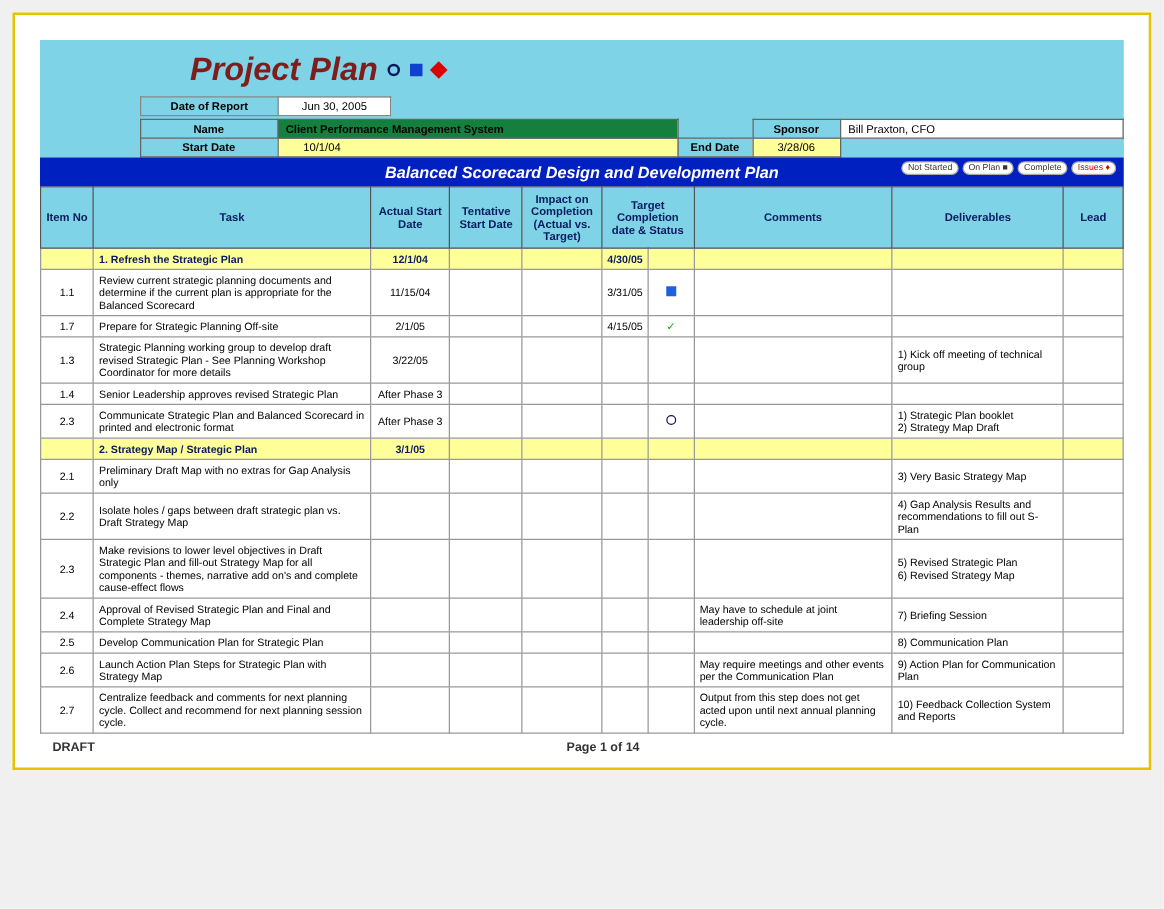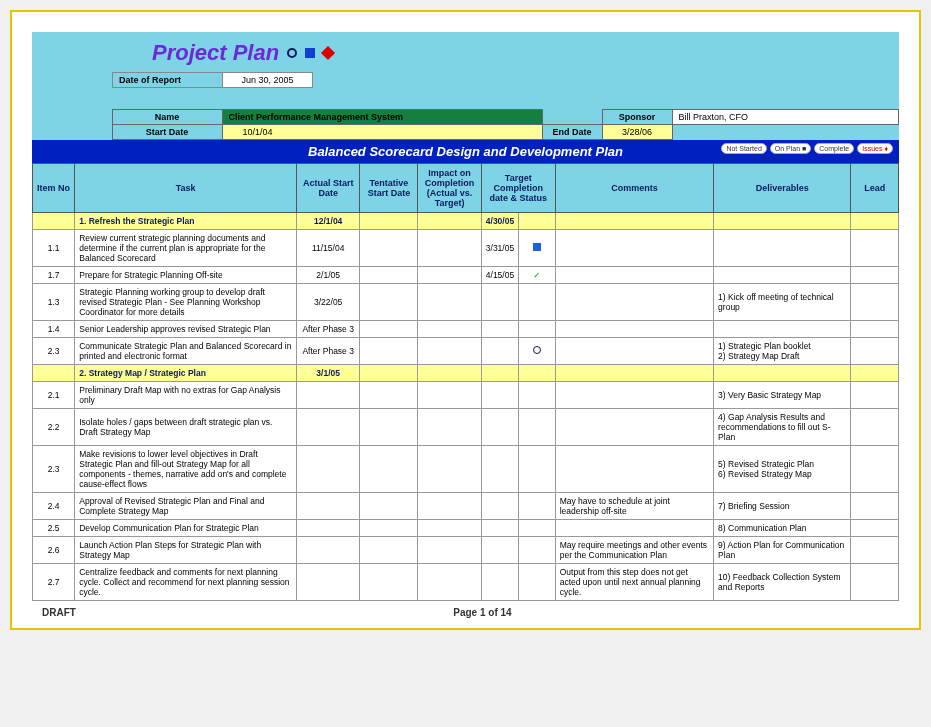--- a/index.html
+++ b/index.html
@@ -1,27 +1,27 @@
 <!DOCTYPE html>
 <html><head>
 <meta charset="utf-8">
 <style>
   * { box-sizing: border-box; margin: 0; padding: 0; }
   body { background: #f0f0f0; font-family: Arial, sans-serif; font-size: 10px; display: flex; justify-content: center; padding: 10px; }
   .page { width: 931px; background: white; border: 2px solid #e6c200; padding: 20px 20px 10px 20px; }
   .title-area { background: #7ed4e6; padding: 8px 0 0 0; }
   .title-row { display: flex; align-items: center; gap: 8px; padding-left: 120px; }
-  .title-text { font-size: 22px; font-weight: bold; font-style: italic; color: #6d28d9; }
+  .title-text { font-size: 26px; font-weight: bold; font-style: italic; color: #7f1d1d; }
   .shape { width: 10px; height: 10px; display: inline-block; }
   .circle { border-radius: 50%; border: 2px solid #0a1a5e; background: transparent; }
   .square { background: #1040d0; }
   .diamond { width: 10px; height: 10px; background: #d00; transform: rotate(45deg); }
   .info-table { border-collapse: collapse; margin-top: 6px; }
   .info-table td { border: 1px solid #888; padding: 2px 6px; font-size: 9px; background: #7ed4e6; }
-  .info-table .lbl { font-weight: bold; background: #7ed4e6; }
+  .info-table .lbl { font-weight: bold; text-align: center; background: #7ed4e6; }
   .info-table .val { background: white; text-align: center; }
   .section-bar { background: #0020c0; color: white; font-weight: bold; font-style: italic; text-align: center; padding: 4px; font-size: 13px; position: relative; }
   .legend { position: absolute; right: 6px; top: 3px; display: flex; gap: 3px; }
   .legend span { background: white; color: #333; font-size: 7px; font-style: normal; font-weight: normal; padding: 1px 4px; border-radius: 6px; border: 1px solid #aaa; }
   .grid { width: 100%; border-collapse: collapse; table-layout: fixed; }
   .grid th { background: #7ed4e6; border: 1px solid #555; font-size: 9px; font-weight: bold; padding: 4px 2px; color: #0a1a5e; }
   .grid td { border: 1px solid #999; font-size: 8.5px; padding: 3px 4px; vertical-align: middle; }
   .grid .c-item { width: 40px; text-align: center; }
   .grid .c-task { width: 210px; }
   .grid .c-astart { width: 60px; text-align: center; }
@@ -54,21 +54,21 @@
 
     <table class="info-table" style="margin-left:80px">
       <tbody>
           <tr>
         <td class="lbl" style="width:110px">Date of Report</td>
         <td class="val" style="width:90px">Jun 30, 2005</td>
       </tr>
     </tbody>
       </table>
 
-    <table class="info-block2" style="margin-top:21px">
+    <table class="info-block2" style="margin-top:2px">
       <tbody>
           <tr>
         <td style="width:80px;background:#7ed4e6;border:none"></td>
         <td class="lbl" style="width:110px;background:#7ed4e6;font-weight:bold;text-align:center">Name</td>
         <td class="yel" style="width:320px;background:#15803d;font-weight:bold">Client Performance Management System</td>
         <td style="width:60px;background:#7ed4e6;border:none"></td>
         <td style="width:70px;background:#7ed4e6;font-weight:bold;text-align:center">Sponsor</td>
         <td style="background:white">Bill Praxton, CFO</td>
       </tr>
       <tr>

